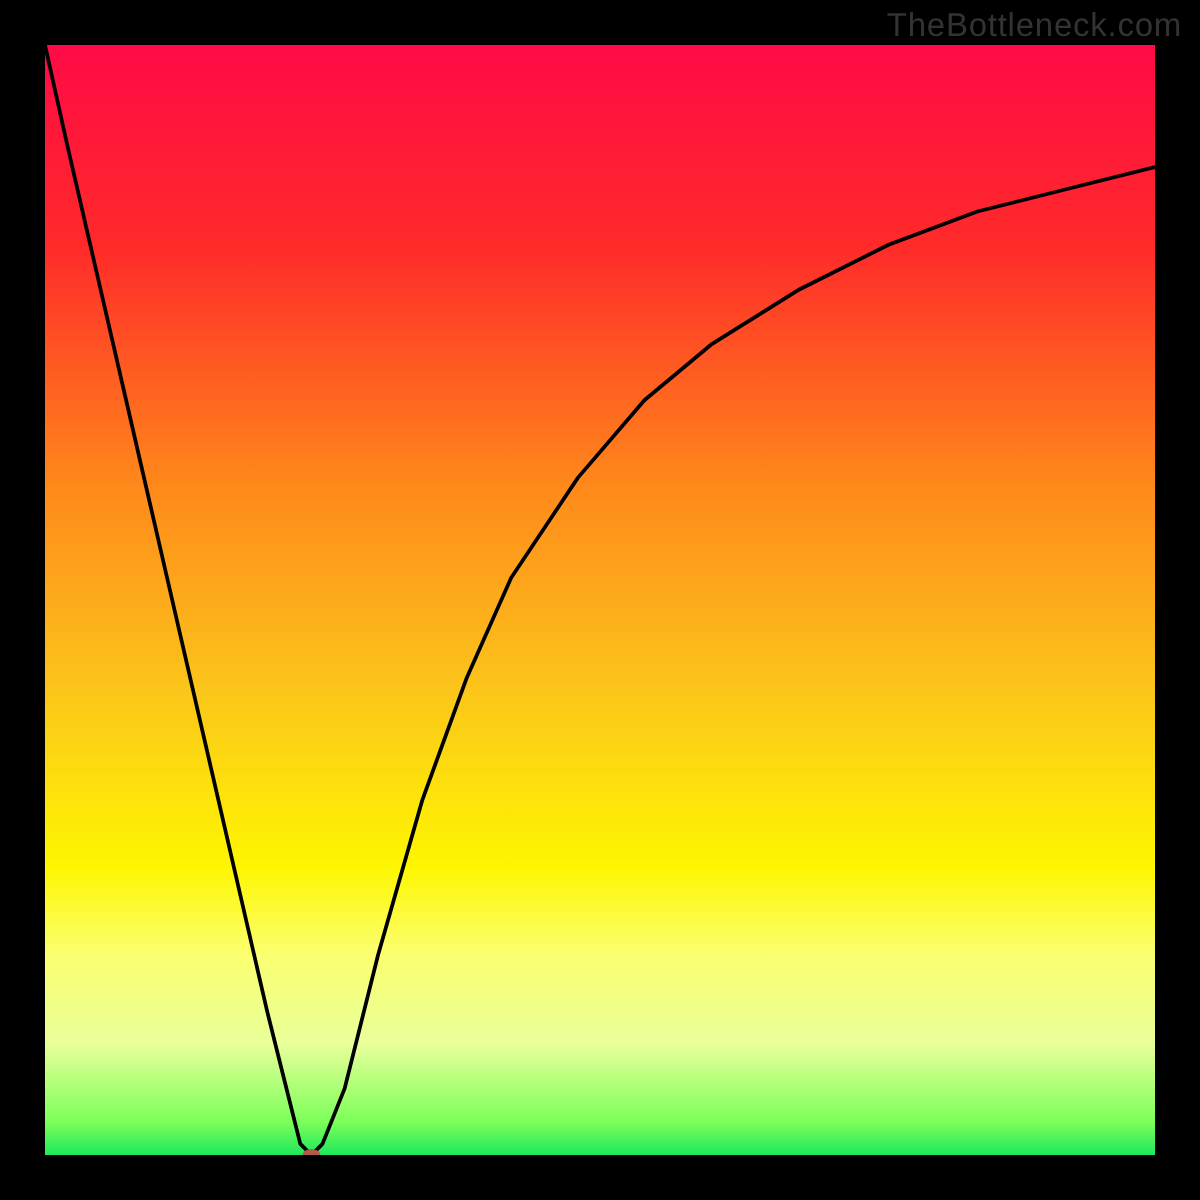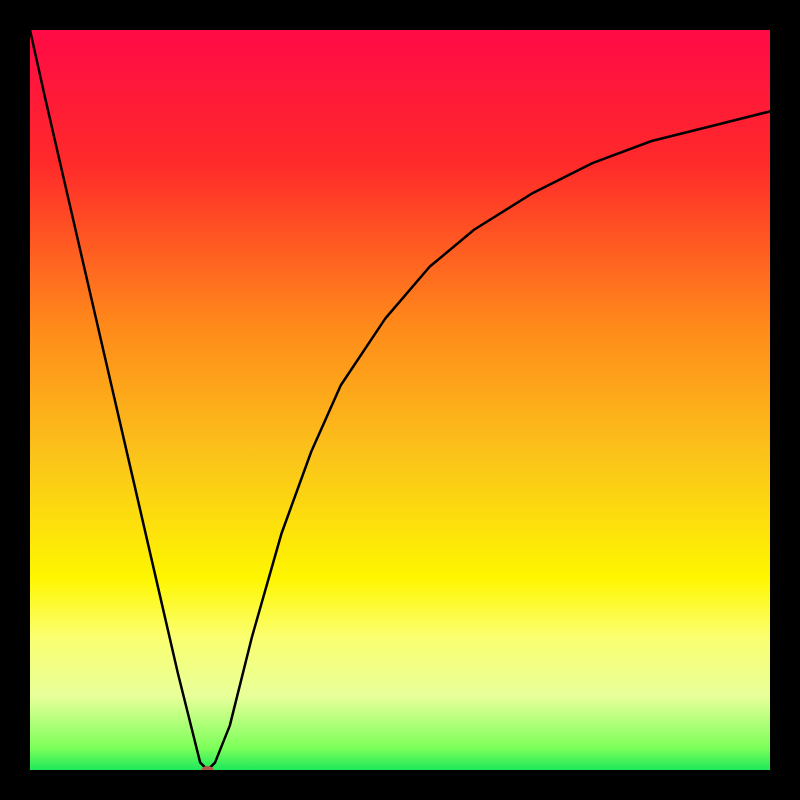--- a/index.html
+++ b/index.html
@@ -36,20 +36,21 @@
   .plot-area svg {
     display: block;
     width: 740px;
     height: 740px;
   }
 </style>
 </head>
 <body>
 
 <div class="frame">
+  <div class="watermark">TheBottleneck.com</div>
   <div class="plot-area">
     <svg id="chart-svg" viewBox="0 0 740 740" preserveAspectRatio="none">
         <defs>
           <linearGradient id="bg-grad" x1="0" y1="0" x2="0" y2="1">
             <stop offset="0%" stop-color="#ff0a46"></stop>
             <stop offset="18%" stop-color="#ff2a2a"></stop>
             <stop offset="40%" stop-color="#ff8a1a"></stop>
             <stop offset="58%" stop-color="#fbc51a"></stop>
             <stop offset="74%" stop-color="#fef600"></stop>
             <stop offset="82%" stop-color="#fbff70"></stop>

